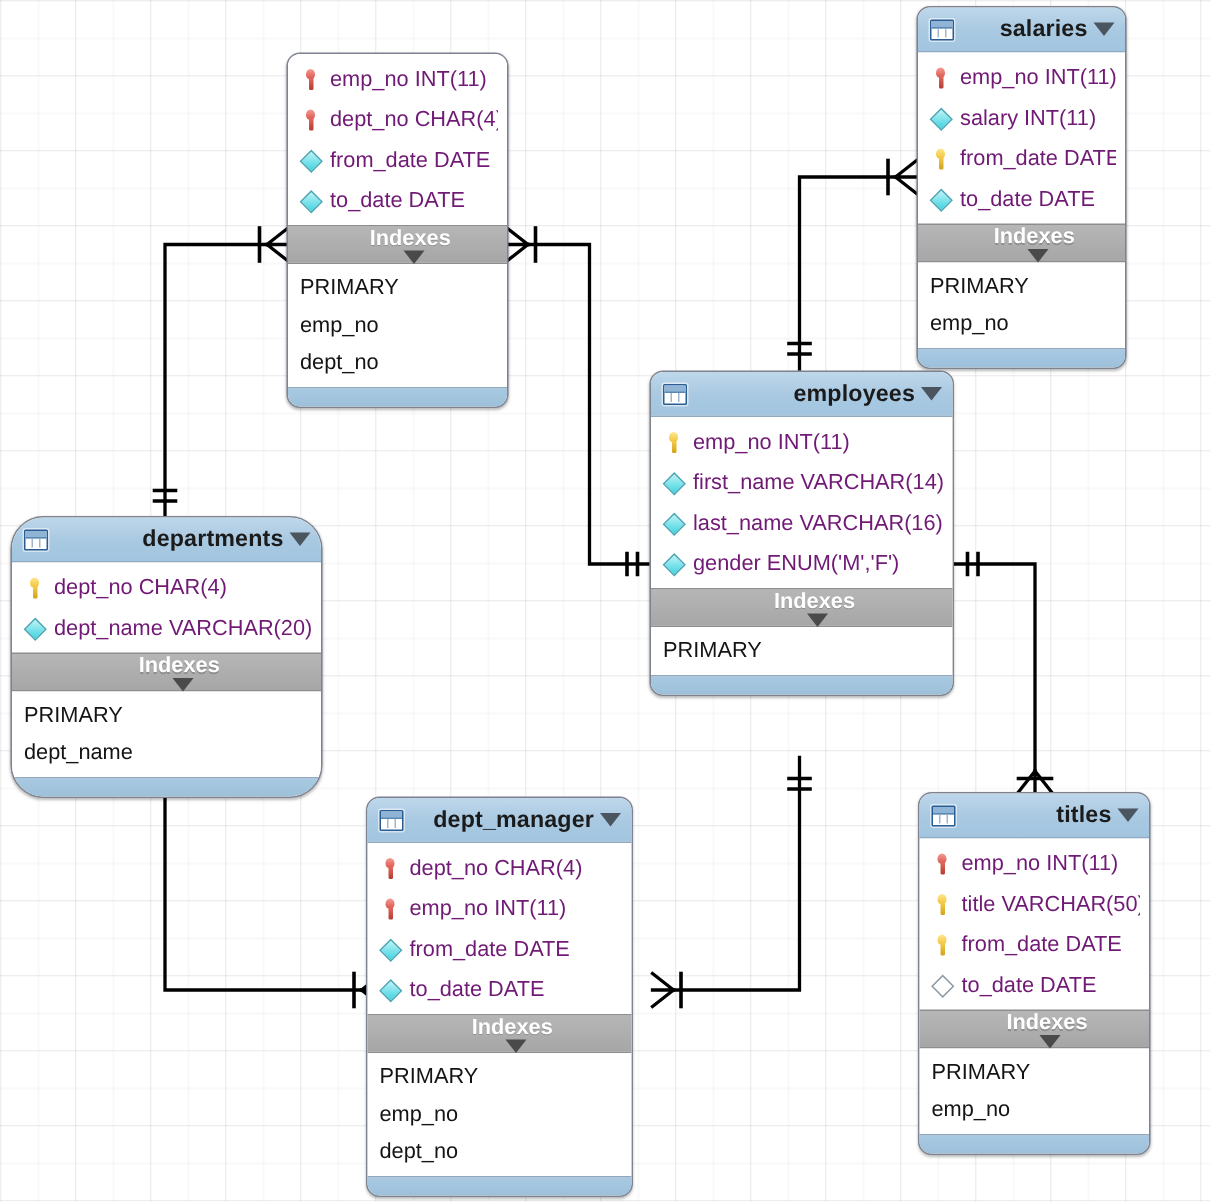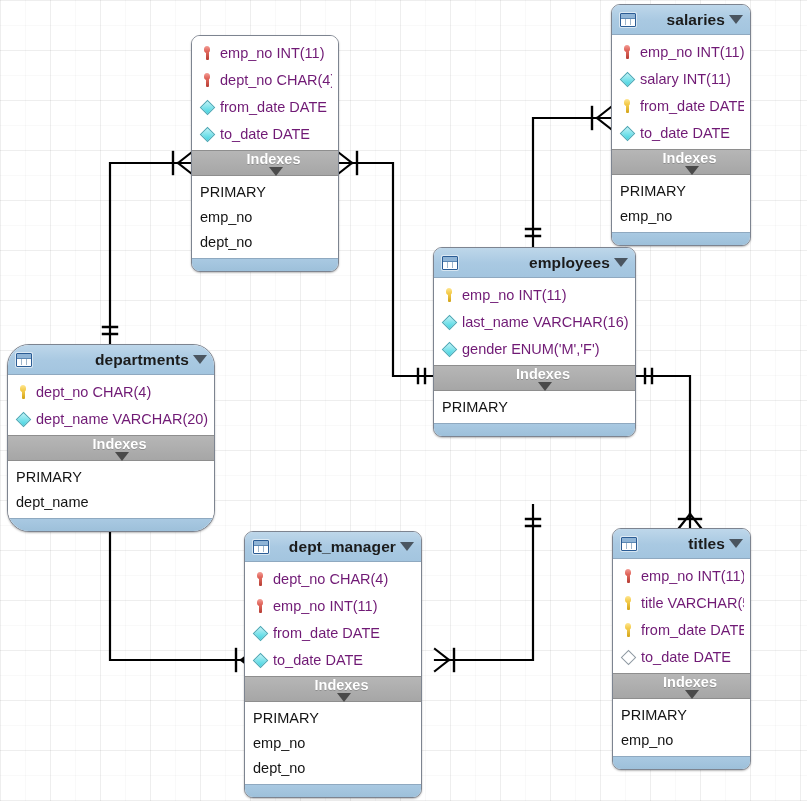--- a/index.html
+++ b/index.html
@@ -274,20 +274,24 @@
           <span class="tbl-title">employees</span>
           <span class="tri"></span>
         </div>
         <div class="cols">
           <div class="col">
             <span class="ico ico-pk-yellow"></span>
             <span class="col-label">emp_no INT(11)</span>
           </div>
           <div class="col">
             <span class="ico ico-diamond"></span>
+            <span class="col-label">first_name VARCHAR(14)</span>
+          </div>
+          <div class="col">
+            <span class="ico ico-diamond"></span>
             <span class="col-label">last_name VARCHAR(16)</span>
           </div>
           <div class="col">
             <span class="ico ico-diamond"></span>
             <span class="col-label">gender ENUM('M','F')</span>
           </div>
         </div>
         <div class="idx-head">
           <span class="idx-label">Indexes</span>
           <span class="tri"></span>
@@ -351,21 +355,21 @@
           <span class="idx-label">Indexes</span>
           <span class="tri"></span>
         </div>
         <div class="idx-list">
           <div class="idx-item">PRIMARY</div>
           <div class="idx-item">emp_no</div>
           <div class="idx-item">dept_no</div>
         </div>
         <div class="tbl-foot"></div>
       </div>
-      <div class="tbl" style="left: 612px; top: 528px; width: 139px;">
+      <div class="tbl" style="left: 612px; top: 528px; width: 155px;">
         <div class="tbl-head">
           <span class="tbl-icon"></span>
           <span class="tbl-title">titles</span>
           <span class="tri"></span>
         </div>
         <div class="cols">
           <div class="col">
             <span class="ico ico-pk-red"></span>
             <span class="col-label">emp_no INT(11)</span>
           </div>

